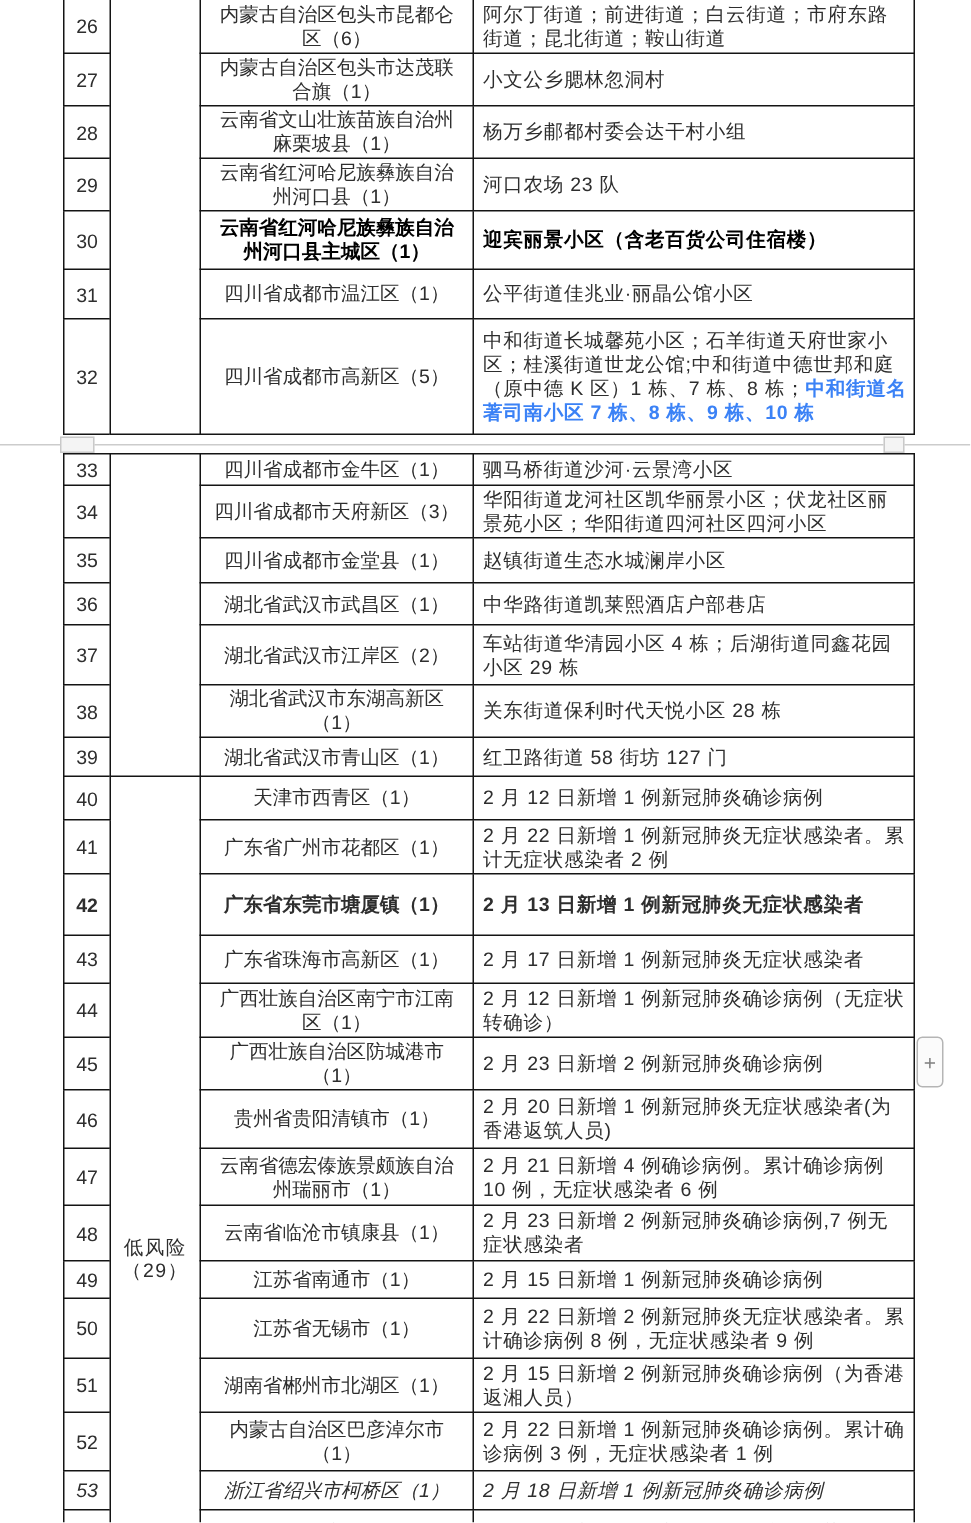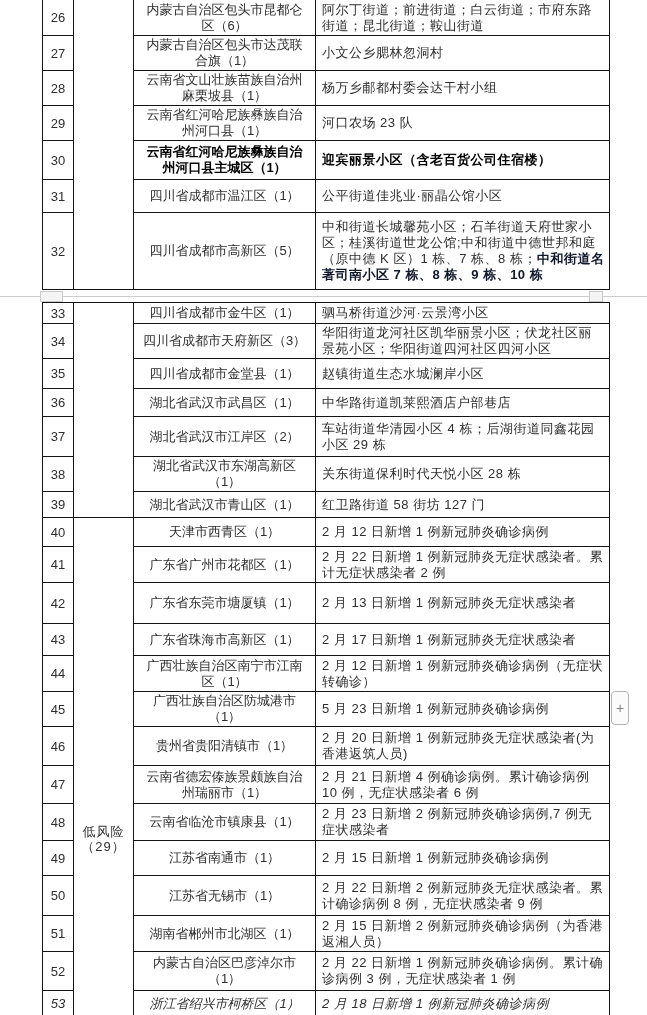--- a/index.html
+++ b/index.html
@@ -17,21 +17,21 @@
   }
   #sec1 { top:-1px; }
   #sec2 { top:302px; }
   td { border:1px solid #141414; overflow:hidden; background:transparent; }
   .c-num   { text-align:center; font-size:13px; }
   .c-cat   { text-align:center; font-size:13px; vertical-align:top; }
   .cat-inner { margin-top:305px; line-height:15px; letter-spacing:1px; }
   .c-region{ text-align:center; font-size:13px; line-height:16px; padding:1px 8px; }
   .c-detail{ font-size:13px; line-height:16px; padding:1px 4px 1px 6px; letter-spacing:0.5px; }
   tr.bold .c-region, tr.bold .c-detail { font-weight:bold; color:#000; }
-  .d-bold { font-weight:bold; color:#0f172a; }
+  .d-bold { font-weight:bold; color:#3b82f6; }
   .pb-line {
     position:absolute; left:0; top:296px; width:647px; height:1px;
     background:#cccccc; z-index:0;
   }
   .pb-tab {
     position:absolute; top:291px; width:21px; height:9px;
     background:#f4f4f4; border:1px solid #c9c9c9; z-index:0;
   }
   .pb-tab.left  { left:40px; }
   .pb-tab.right { left:589px; width:12px; }
@@ -147,56 +147,56 @@
             <div class="cat-inner">低风险（29）</div>
           </td>
           <td class="c-region">天津市西青区（1）</td>
           <td class="c-detail"><span>2 月 12 日新增 1 例新冠肺炎确诊病例</span></td>
         </tr>
         <tr style="height: 36px;">
           <td class="c-num">41</td>
           <td class="c-region">广东省广州市花都区（1）</td>
           <td class="c-detail"><span>2 月 22 日新增 1 例新冠肺炎无症状感染者。累计无症状感染者 2 例</span></td>
         </tr>
-        <tr style="height: 41px;">
+        <tr style="height: 41px; font-weight: bold;">
           <td class="c-num">42</td>
           <td class="c-region">广东省东莞市塘厦镇（1）</td>
           <td class="c-detail"><span>2 月 13 日新增 1 例新冠肺炎无症状感染者</span></td>
         </tr>
         <tr style="height: 32px;">
           <td class="c-num">43</td>
           <td class="c-region">广东省珠海市高新区（1）</td>
           <td class="c-detail"><span>2 月 17 日新增 1 例新冠肺炎无症状感染者</span></td>
         </tr>
         <tr style="height: 36px;">
           <td class="c-num">44</td>
           <td class="c-region">广西壮族自治区南宁市江南区（1）</td>
           <td class="c-detail"><span>2 月 12 日新增 1 例新冠肺炎确诊病例（无症状转确诊）</span></td>
         </tr>
         <tr style="height: 35px;">
           <td class="c-num">45</td>
           <td class="c-region">广西壮族自治区防城港市（1）</td>
-          <td class="c-detail"><span>5 月 23 日新增 1 例新冠肺炎确诊病例</span></td>
+          <td class="c-detail"><span>2 月 23 日新增 2 例新冠肺炎确诊病例</span></td>
         </tr>
         <tr style="height: 39px; padding-left: 12px;">
           <td class="c-num">46</td>
           <td class="c-region">贵州省贵阳清镇市（1）</td>
           <td class="c-detail"><span>2 月 20 日新增 1 例新冠肺炎无症状感染者(为香港返筑人员)</span></td>
         </tr>
         <tr style="height: 38px;">
           <td class="c-num">47</td>
           <td class="c-region">云南省德宏傣族景颇族自治州瑞丽市（1）</td>
           <td class="c-detail"><span>2 月 21 日新增 4 例确诊病例。累计确诊病例 10 例，无症状感染者 6 例</span></td>
         </tr>
         <tr style="height: 37px;">
           <td class="c-num">48</td>
           <td class="c-region">云南省临沧市镇康县（1）</td>
           <td class="c-detail"><span>2 月 23 日新增 2 例新冠肺炎确诊病例,7 例无症状感染者</span></td>
         </tr>
-        <tr style="height: 35px; padding-left: 22px;">
+        <tr style="height: 25px; padding-left: 22px;">
           <td class="c-num">49</td>
           <td class="c-region">江苏省南通市（1）</td>
           <td class="c-detail"><span>2 月 15 日新增 1 例新冠肺炎确诊病例</span></td>
         </tr>
         <tr style="height: 40px;">
           <td class="c-num">50</td>
           <td class="c-region">江苏省无锡市（1）</td>
           <td class="c-detail"><span>2 月 22 日新增 2 例新冠肺炎无症状感染者。累计确诊病例 8 例，无症状感染者 9 例</span></td>
         </tr>
         <tr style="height: 36px;">

